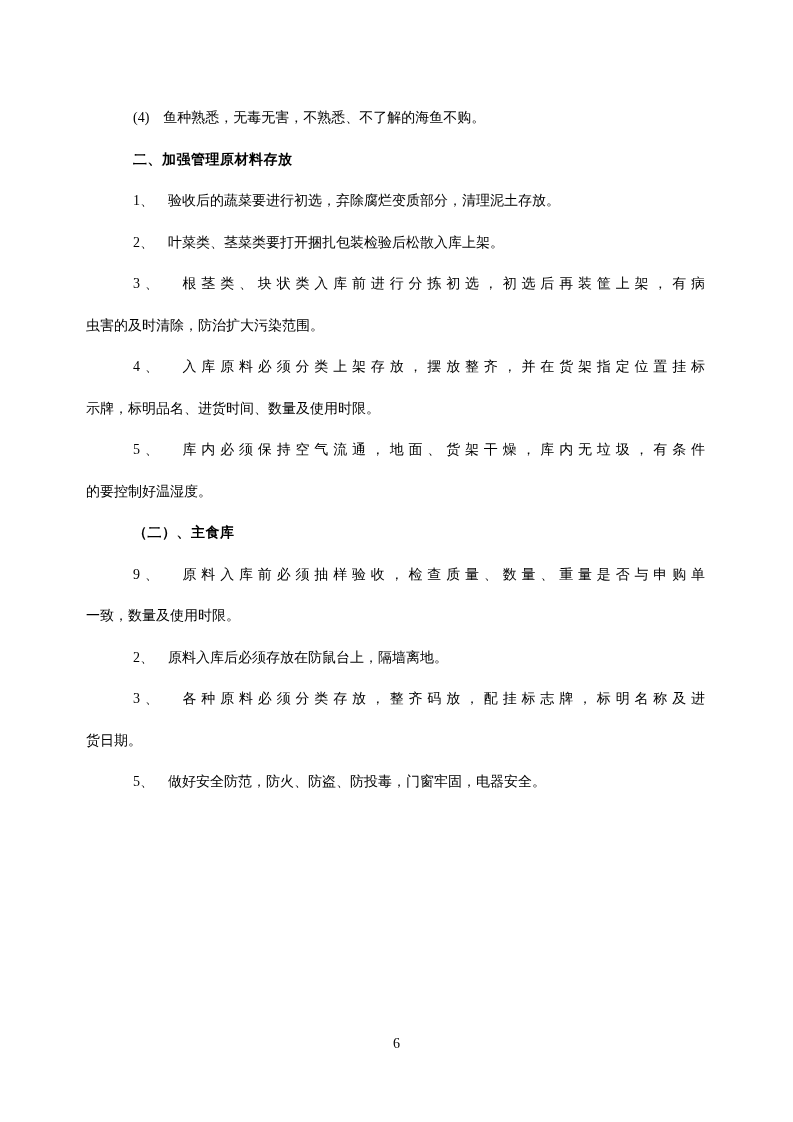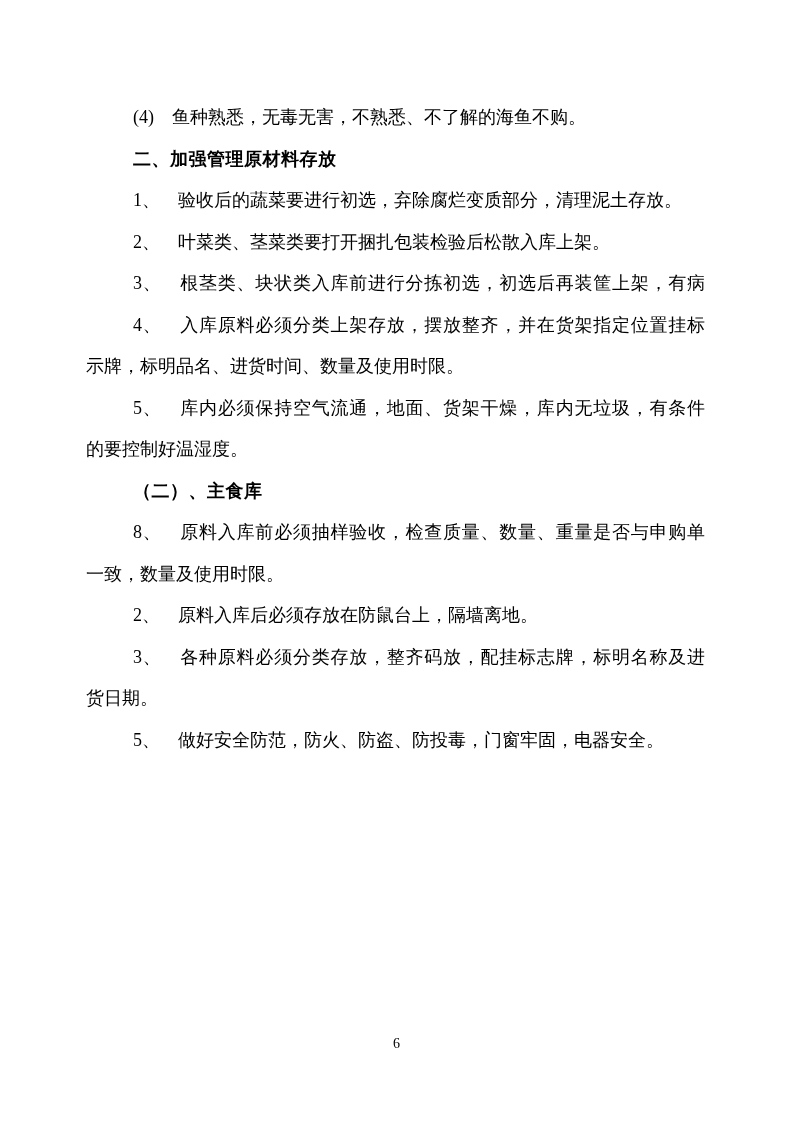--- a/index.html
+++ b/index.html
@@ -14,21 +14,21 @@
     background: #ffffff;
     overflow: hidden;
     font-family: "Liberation Serif", "DejaVu Serif", serif;
     color: #000000;
   }
   .content {
     position: absolute;
     left: 86px;
     top: 97px;
     width: 619px;
-    font-size: 18px;
+    font-size: 14px;
     line-height: 41.5px;
   }
   .line {
     min-height: 41.5px;
   }
   .line.first {
     text-indent: 47px;
   }
   .line.heading {
     font-weight: bold;
@@ -52,26 +52,27 @@
 </head>
 <body>
 
 <div class="page">
   <div class="content" id="doc-lines">
       <div class="line first">(4)　鱼种熟悉，无毒无害，不熟悉、不了解的海鱼不购。</div>
       <div class="line heading first">二、加强管理原材料存放</div>
       <div class="line first">1、　验收后的蔬菜要进行初选，弃除腐烂变质部分，清理泥土存放。</div>
       <div class="line first">2、　叶菜类、茎菜类要打开捆扎包装检验后松散入库上架。</div>
       <div class="line first justify">3、　根茎类、块状类入库前进行分拣初选，初选后再装筐上架，有病</div>
+      <div class="line">虫害的及时清除，防治扩大污染范围。</div>
       <div class="line first justify">4、　入库原料必须分类上架存放，摆放整齐，并在货架指定位置挂标</div>
       <div class="line">示牌，标明品名、进货时间、数量及使用时限。</div>
       <div class="line first justify">5、　库内必须保持空气流通，地面、货架干燥，库内无垃圾，有条件</div>
       <div class="line">的要控制好温湿度。</div>
       <div class="line heading first">（二）、主食库</div>
-      <div class="line first justify">8、　原料入库前必须抽样验收，检查质量、数量、重量是否与申购单</div>
+      <div class="line first justify">9、　原料入库前必须抽样验收，检查质量、数量、重量是否与申购单</div>
       <div class="line">一致，数量及使用时限。</div>
       <div class="line first">2、　原料入库后必须存放在防鼠台上，隔墙离地。</div>
       <div class="line first justify">3、　各种原料必须分类存放，整齐码放，配挂标志牌，标明名称及进</div>
       <div class="line">货日期。</div>
       <div class="line first">5、　做好安全防范，防火、防盗、防投毒，门窗牢固，电器安全。</div>
     </div>
   <div class="footer">6</div>
 </div>
 
 </body></html>

